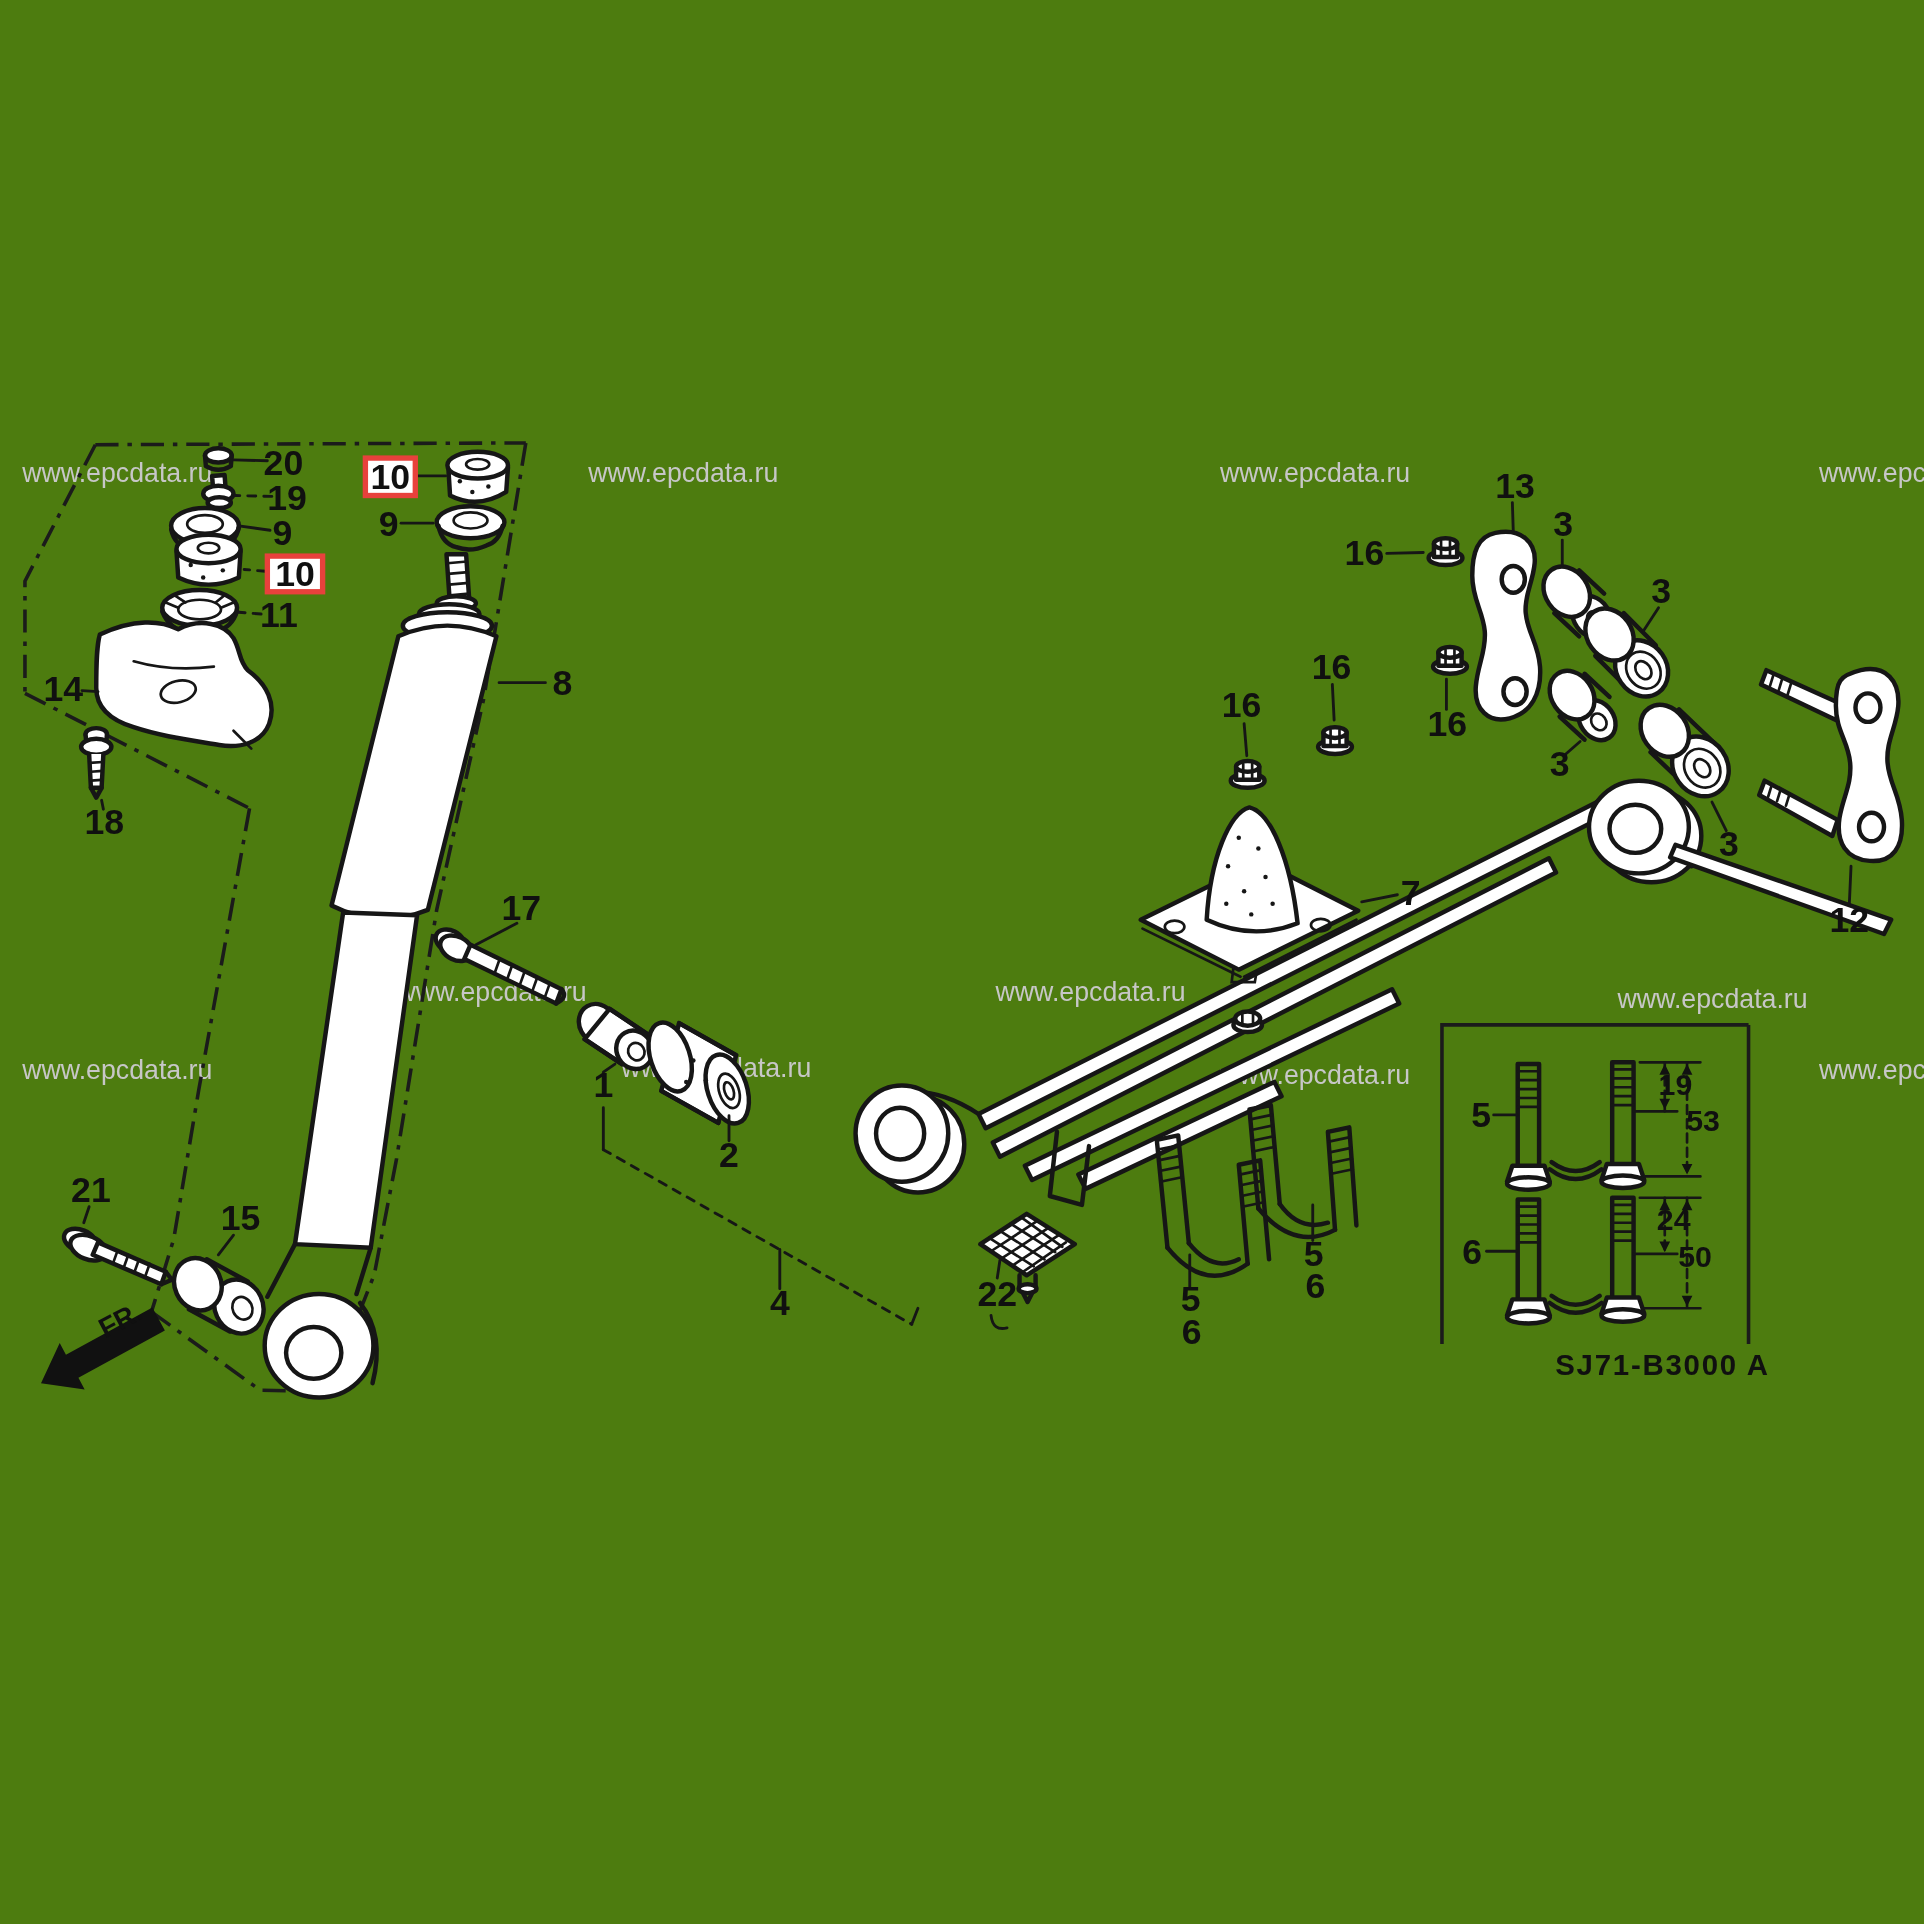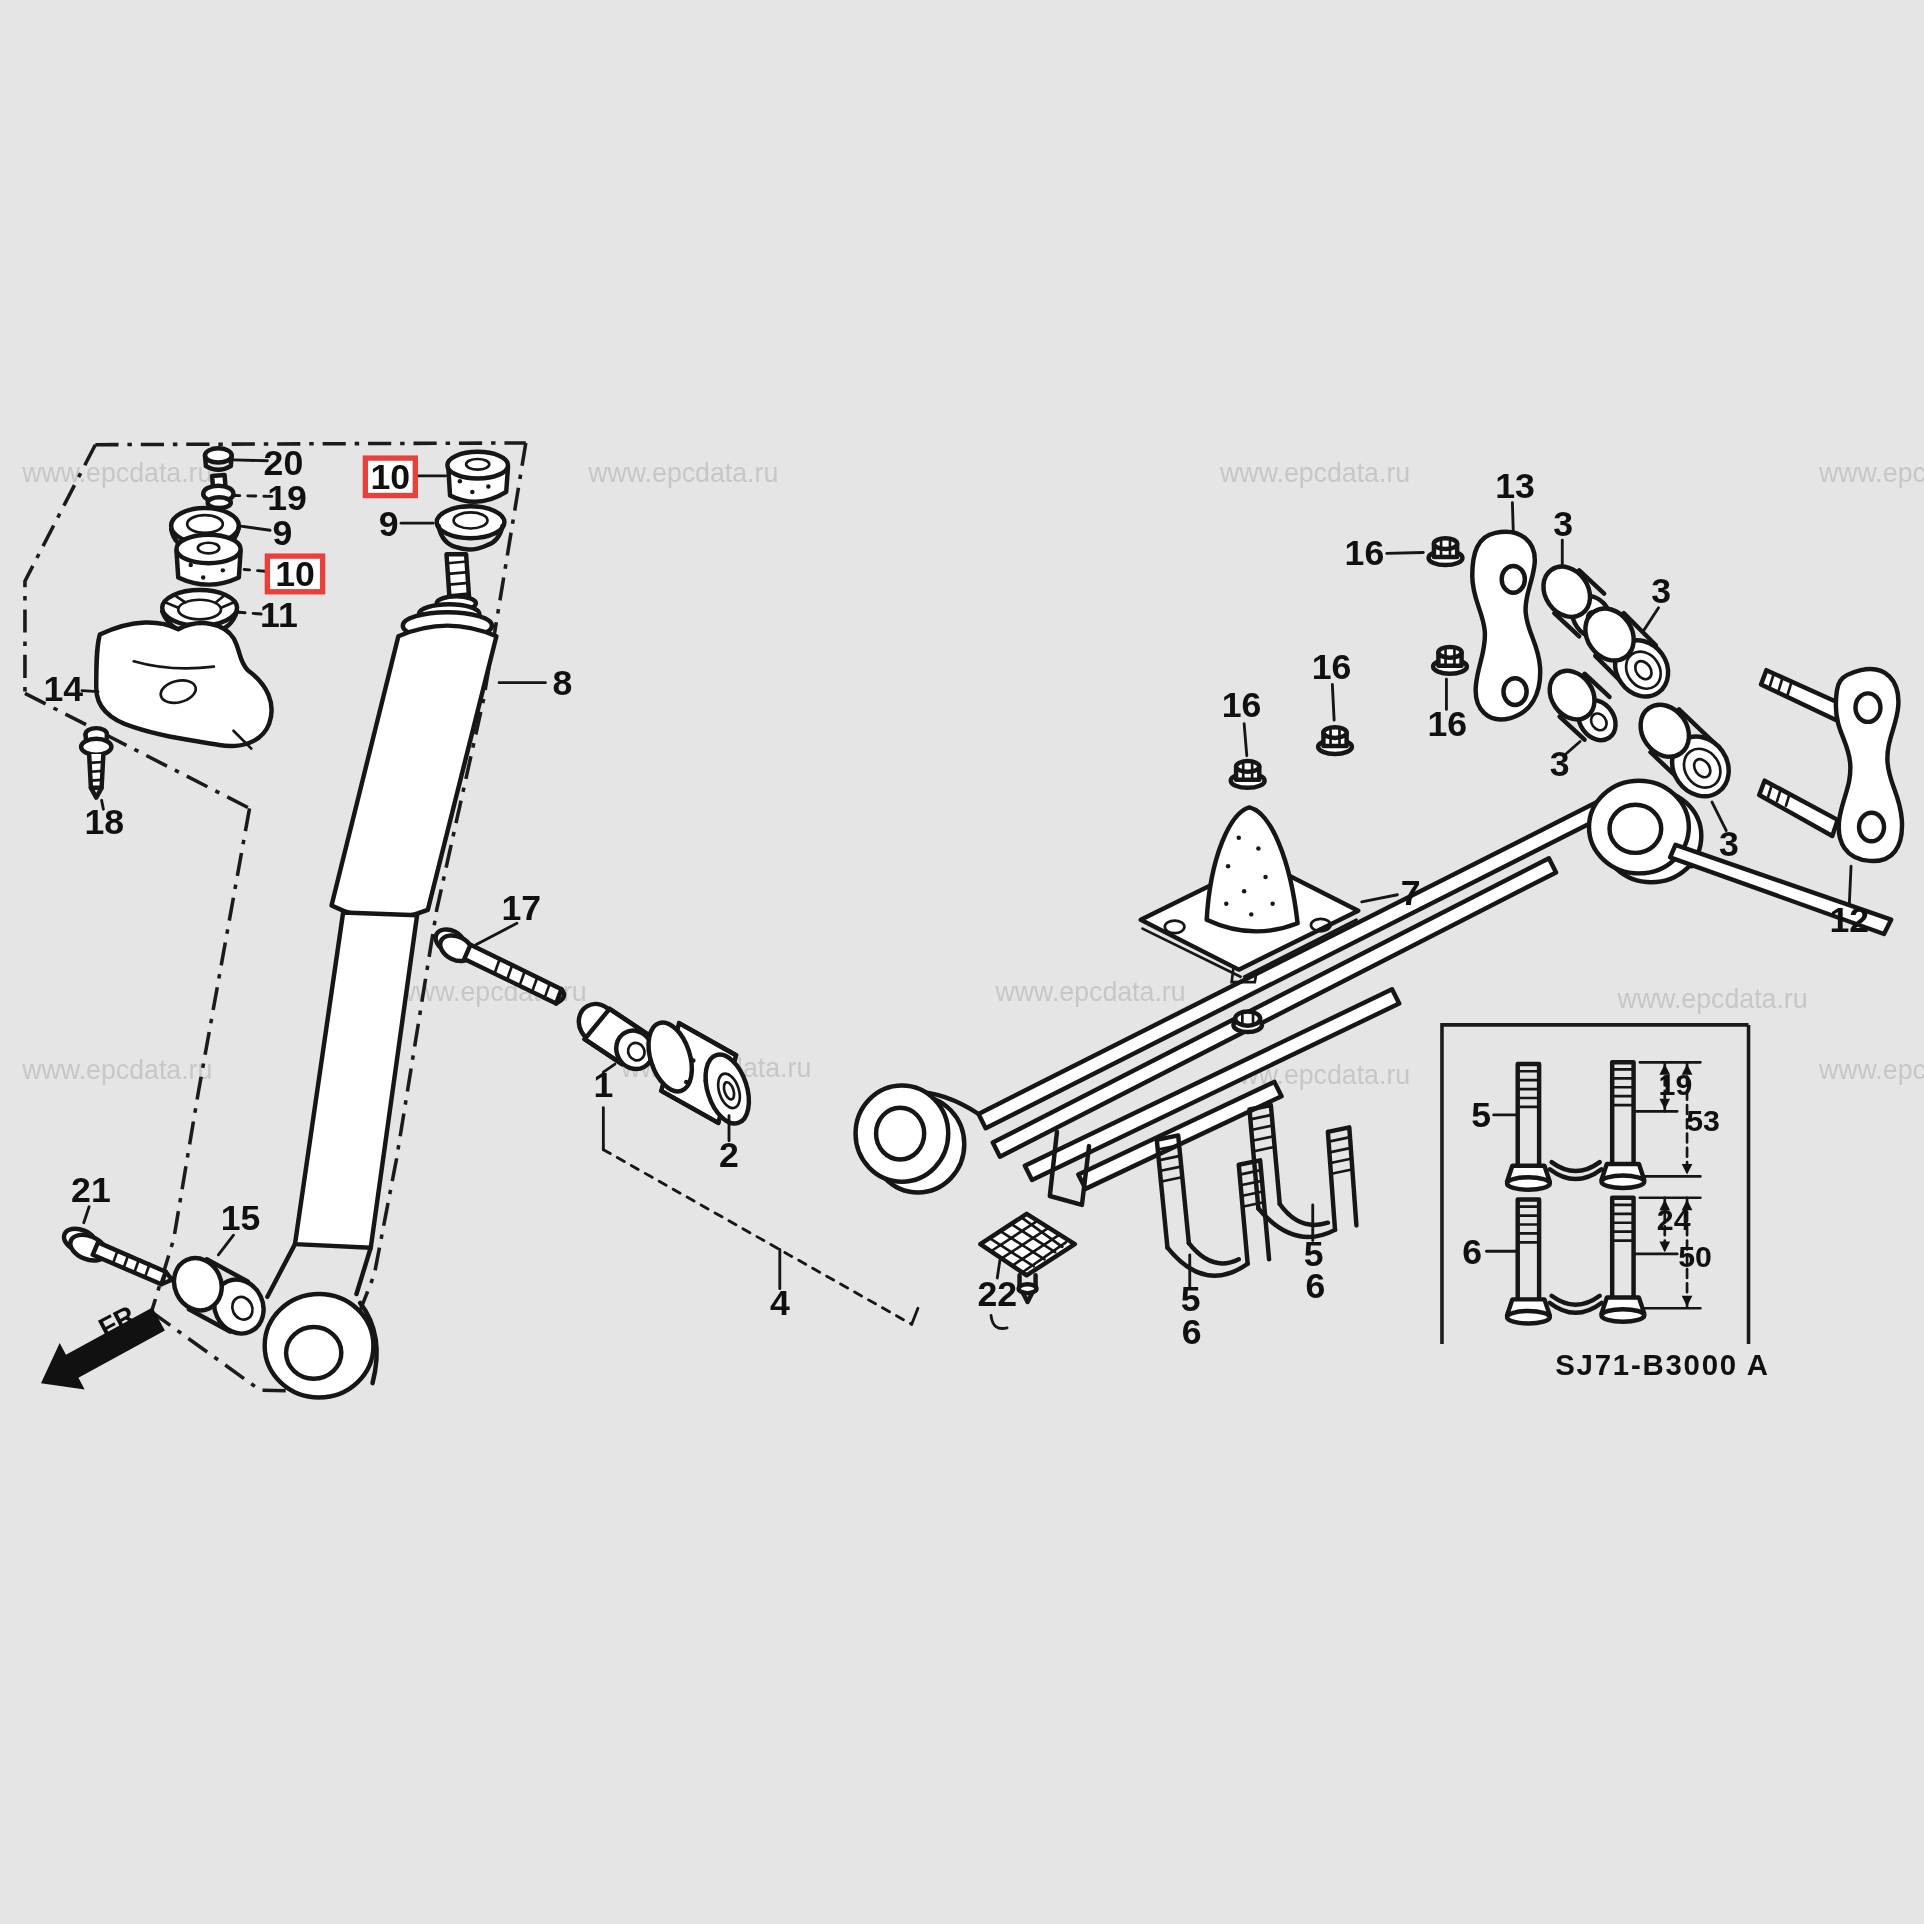--- a/index.html
+++ b/index.html
@@ -1,16 +1,16 @@
 <!DOCTYPE html>
 <html style="font-size:14.3px"><head>
 <meta charset="utf-8">
 <style>
   html,body{margin:0;padding:0;background:#ffffff;}
-  .stage{position:relative;width:1925px;height:1925px;background:#e5e5e5;overflow:hidden;
+  .stage{position:relative;width:1925px;height:1925px;background:#4d7c0f;overflow:hidden;
          font-family:"Liberation Sans", sans-serif;}
   svg{position:absolute;left:0;top:0;}
   
   .ln   {stroke:#161616;stroke-width:5;fill:none;stroke-linecap:round;stroke-linejoin:round;}
   .lnf  {stroke:#161616;stroke-width:5;fill:#ffffff;stroke-linecap:round;stroke-linejoin:round;}
   .thin {stroke:#161616;stroke-width:3;fill:none;stroke-linecap:round;}
   .leader{stroke:#161616;stroke-width:3.2;fill:none;stroke-linecap:round;}
   .leaderd{stroke:#161616;stroke-width:3.2;fill:none;stroke-dasharray:9 9;stroke-linecap:round;}
   .bdr  {stroke:#1b1b1b;stroke-width:4;fill:none;stroke-dasharray:26 10 5 10;}
   .box  {stroke:#1b1b1b;stroke-width:4;fill:none;}

